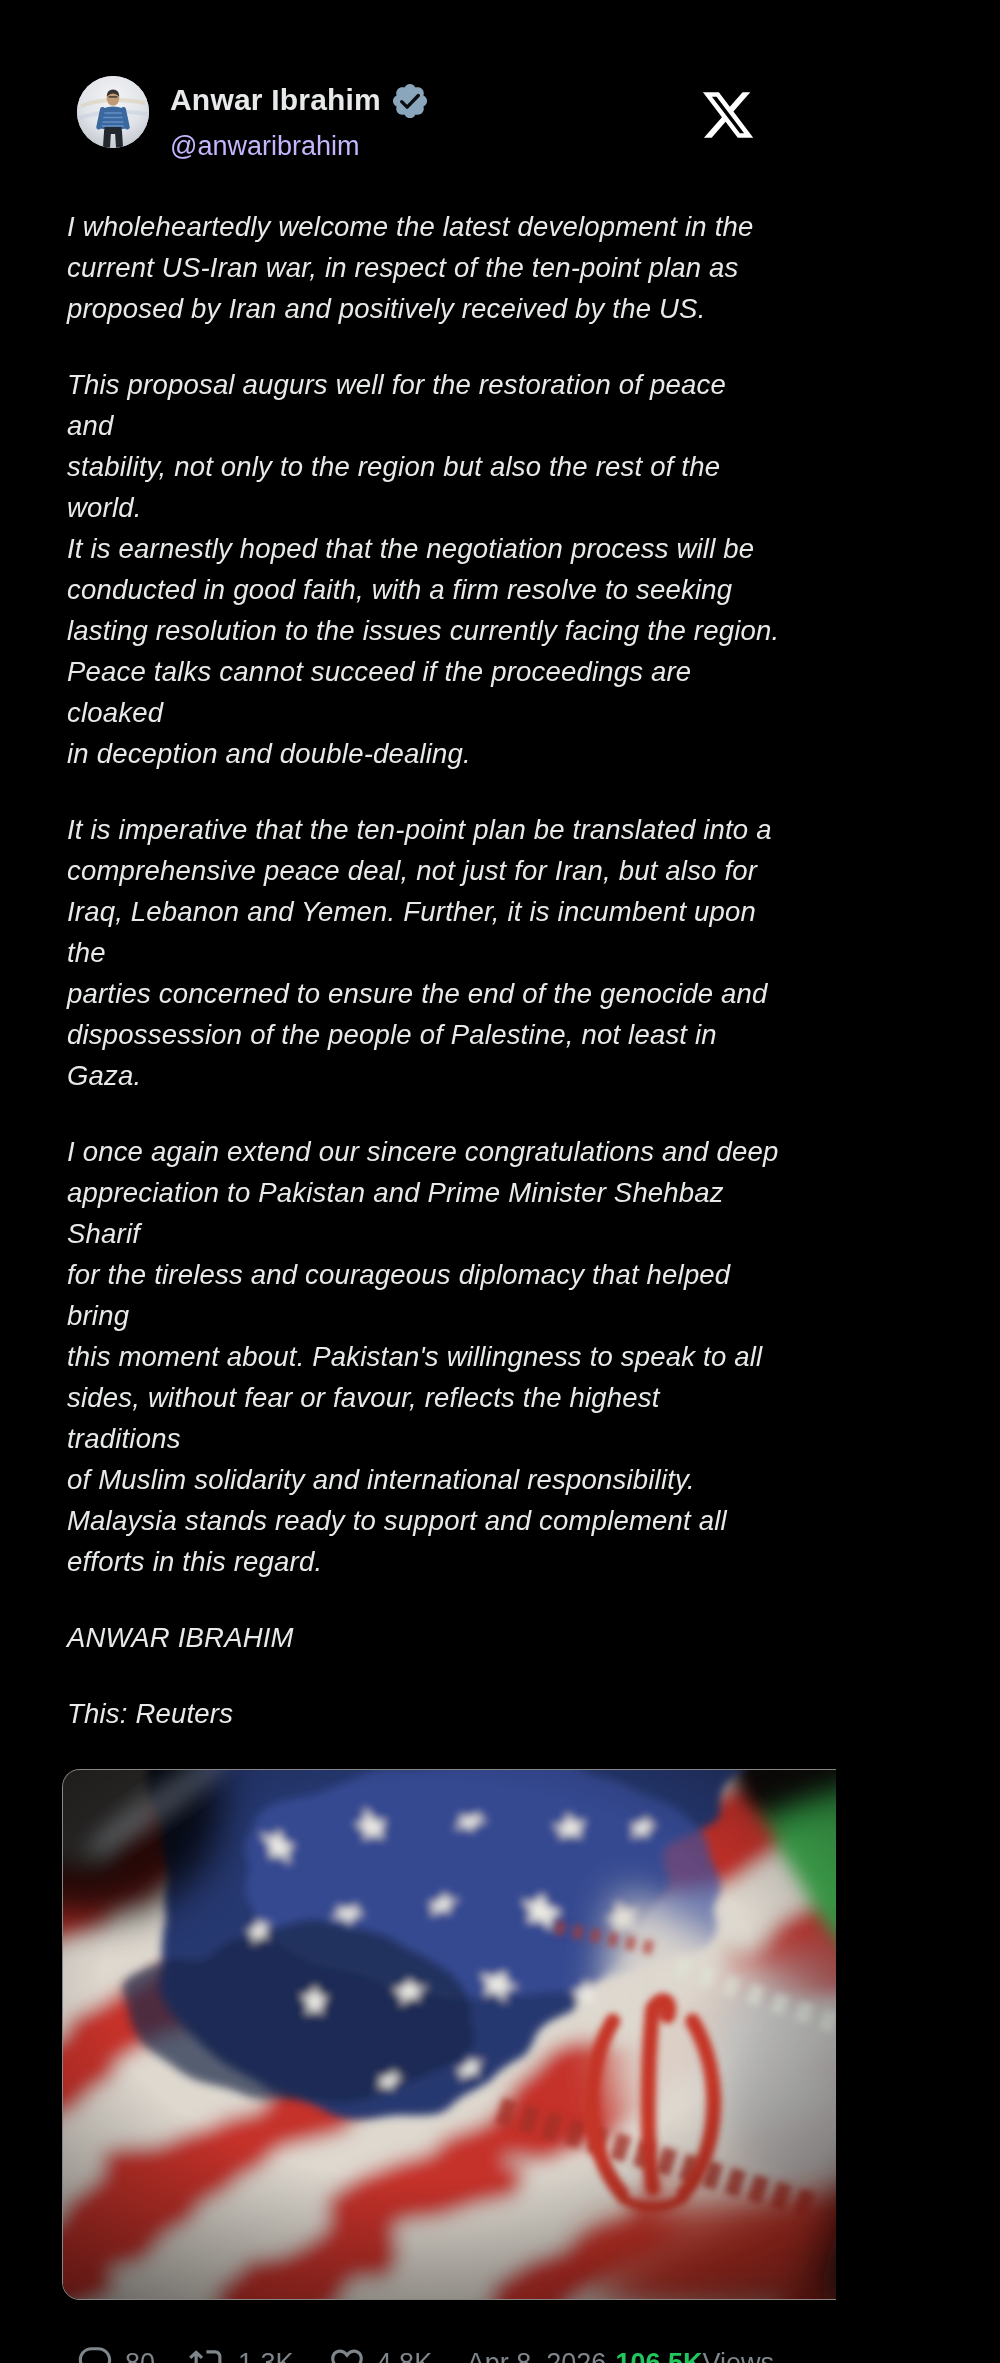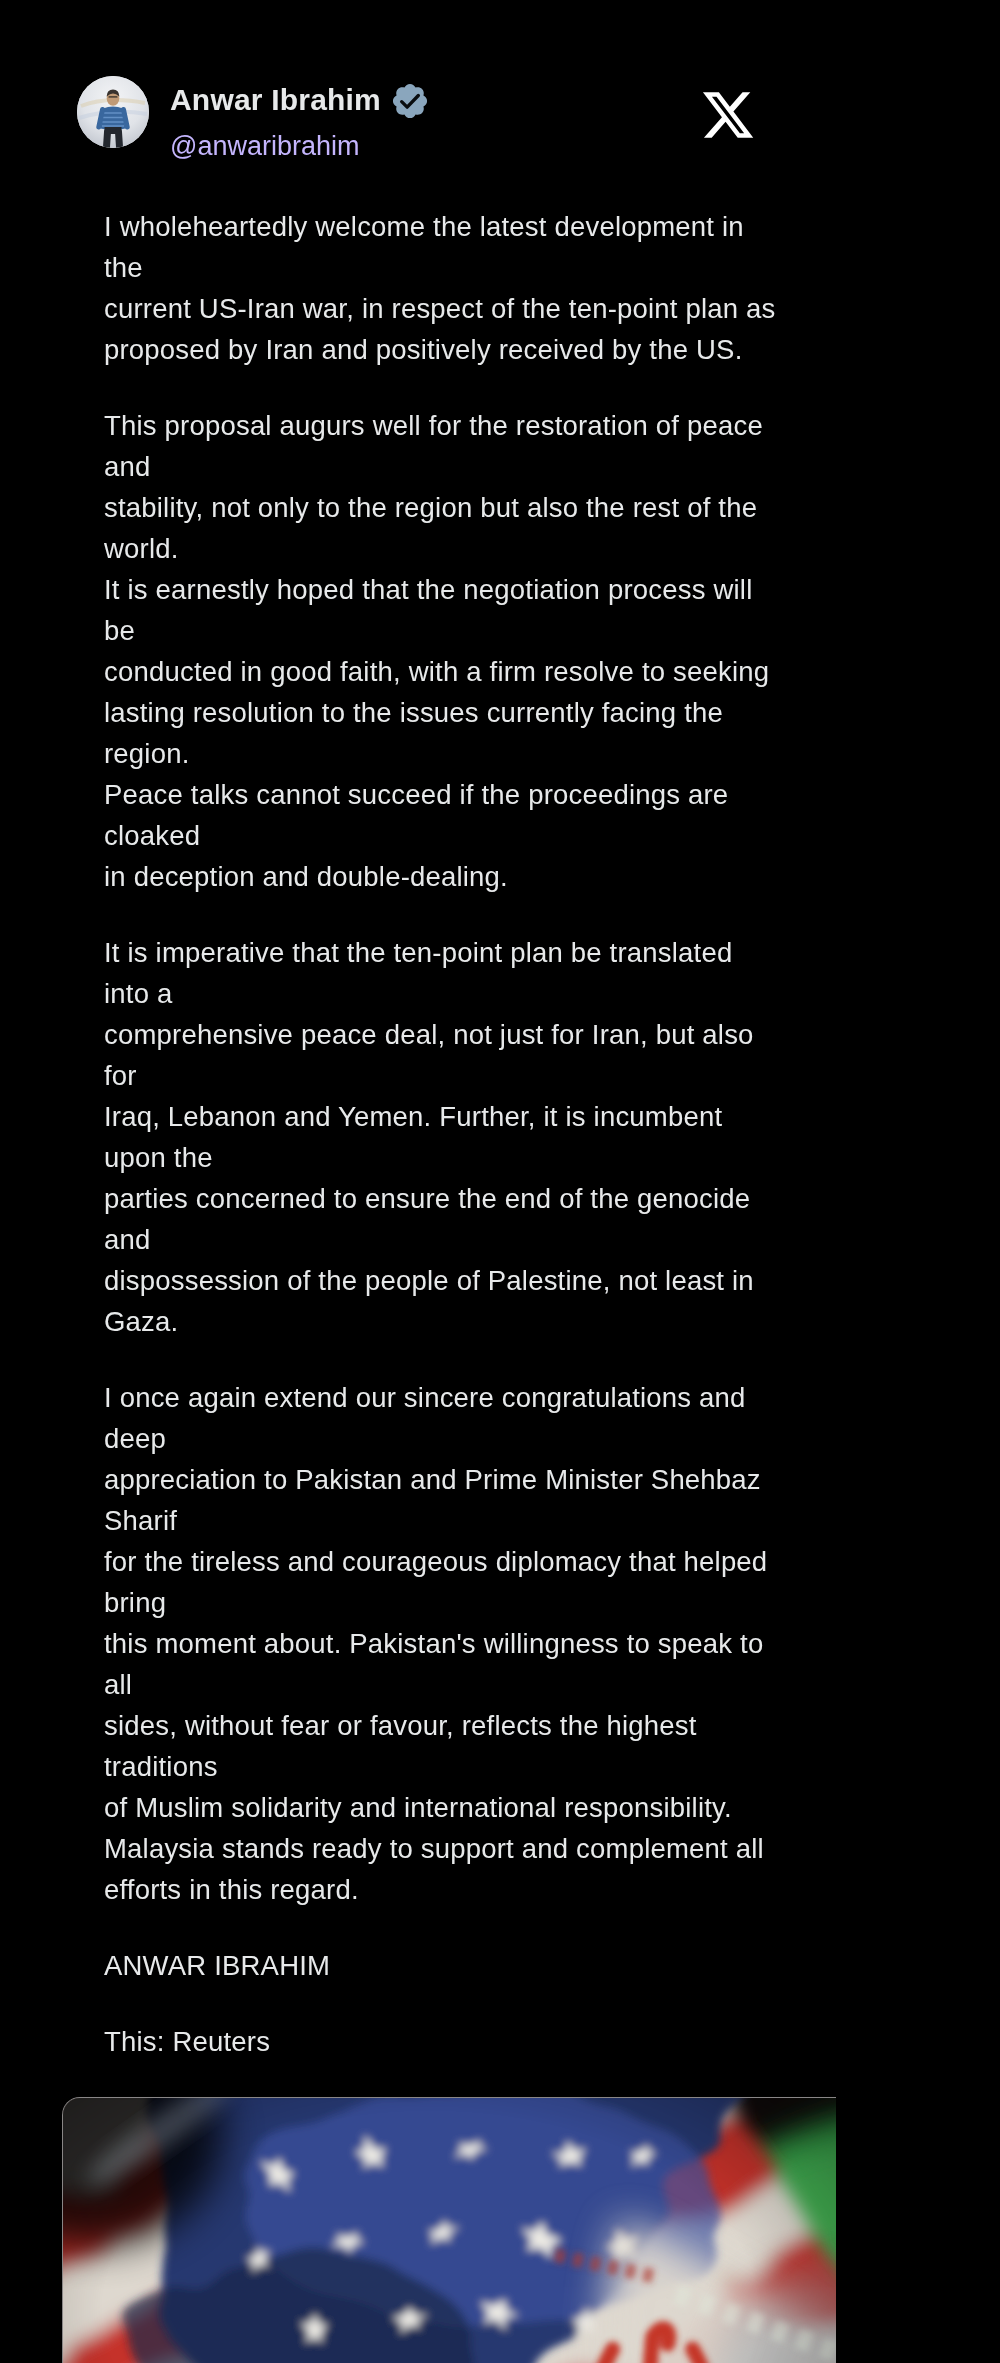--- a/index.html
+++ b/index.html
@@ -11,21 +11,21 @@
   .avatar svg{display:block;width:100%;height:100%;}
   .id-block{margin-left:21px;padding-top:3px;}
   .name-row{display:flex;align-items:center;gap:9px;}
   .name{font-size:30px;font-weight:700;color:#e7e9ea;letter-spacing:.2px;cursor:pointer;}
   .badge{width:40px;height:40px;display:inline-flex;margin-top:2px;}
   .badge svg{width:100%;height:100%;}
   .handle{margin-top:10px;font-size:27px;color:#c4b5fd;cursor:pointer;}
   .xlogo{position:absolute;top:87px;right:80px;width:56px;height:56px;cursor:pointer;}
   .xlogo svg{width:100%;height:100%;display:block;}
   
-  .tweet-text{padding:44px 56px 0 104px;}
+  .tweet-text{padding:44px 56px 0 67px;font-style:italic;}
   .tweet-text p{margin:0 0 35px 0;font-size:27.5px;line-height:41px;color:#e7e9ea;
                 white-space:pre-line;letter-spacing:.2px;}
   
   .photo{width:876px;height:531px;margin:0 0 0 62px;border-radius:18px;
          border:1.5px solid rgba(255,255,255,.5);overflow:hidden;box-sizing:border-box;
          position:relative;background:#120d0d;cursor:pointer;}
   .photo svg{display:block;width:100%;height:100%;}
   
   .footer{display:flex;margin:44px 62px 0 76px;color:#7e858b;font-size:27px;}
   .stat{display:flex;align-items:center;margin-right:34px;cursor:pointer;}

